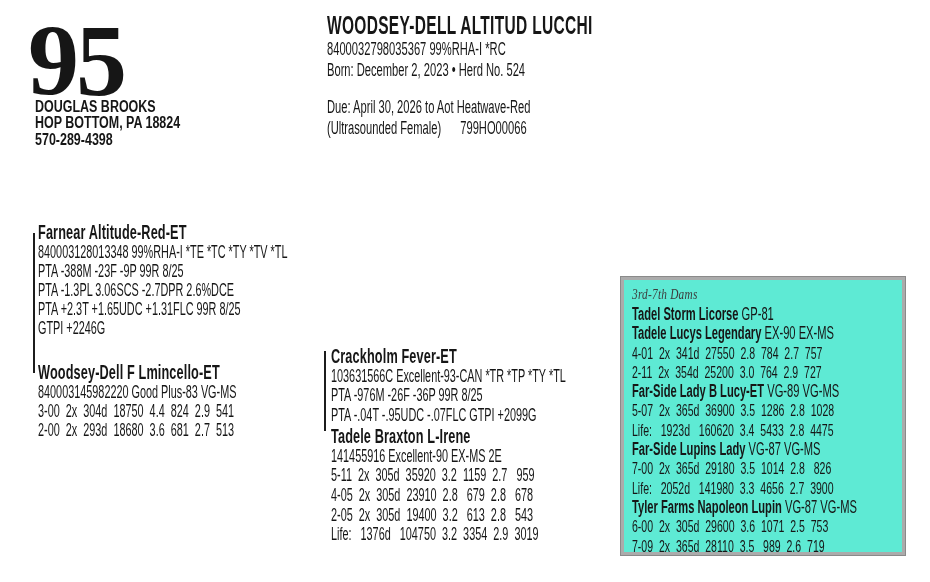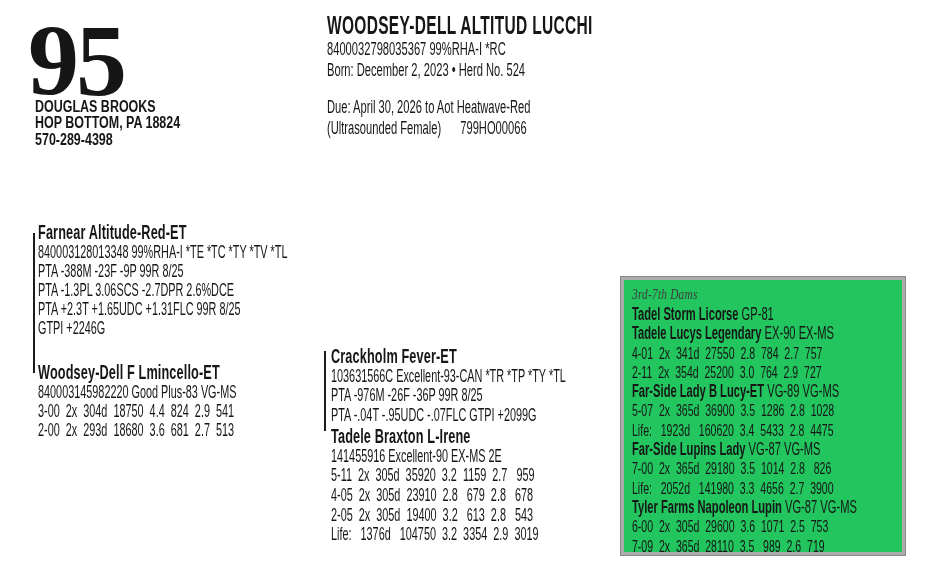--- a/index.html
+++ b/index.html
@@ -47,21 +47,21 @@
   .damsire-block .ped-heading { line-height: 21.5px; }
   .damsire-block .ped-line { line-height: 19.6px; }
 
   .vline { width: 2px; background: #1c1c1c; }
   .vline-1 { left: 33px; top: 233px; height: 140px; }
   .vline-2 { left: 324px; top: 351px; height: 80px; }
 
   .dams-box {
     left: 621px; top: 277px;
     width: 284px; height: 278px;
-    background: #22c55e;
+    background: #5eead4;
     border: 3px solid #ababab;
     outline: 1px solid #8a8a8a;
   }
   .dams-inner { padding: 6px 0 0 8px; }
   .dams-heading {
     font-family: "Liberation Serif", serif;
     font-style: italic;
     font-size: 14.5px;
     line-height: 17px;
     color: #3d3d3d;

